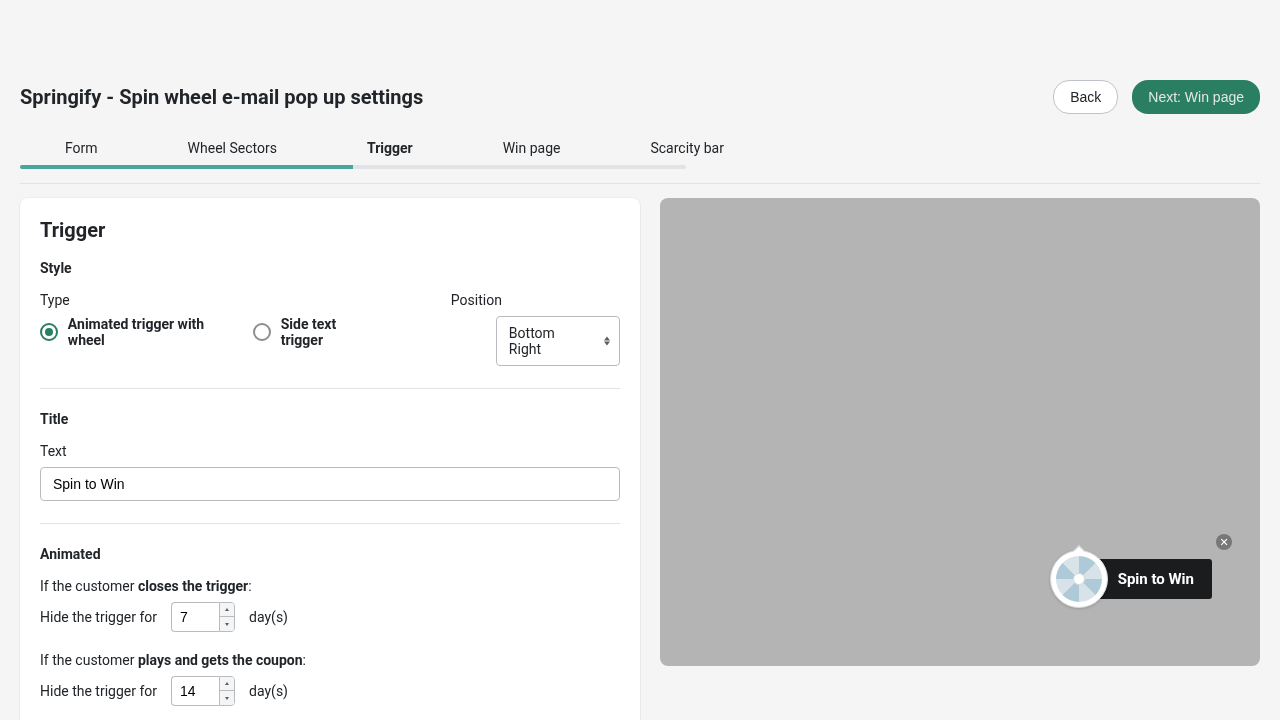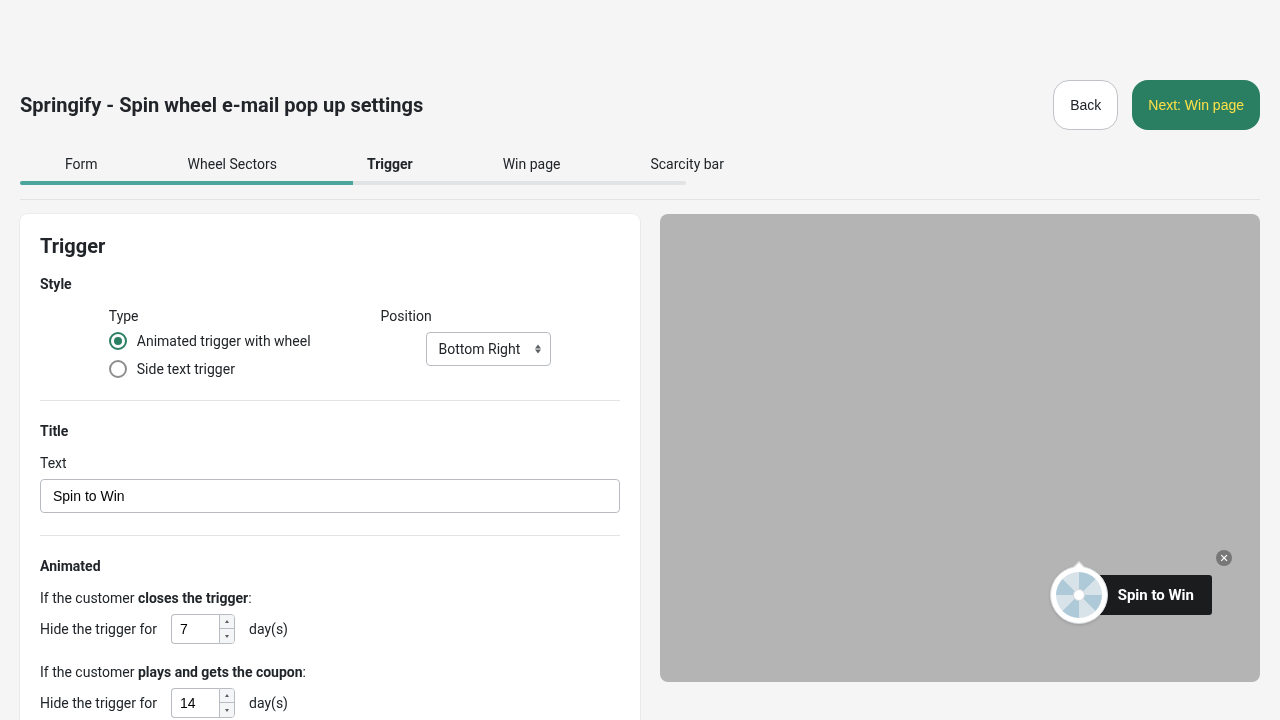--- a/index.html
+++ b/index.html
@@ -15,33 +15,33 @@
 .header-row {
   display: flex;
   justify-content: space-between;
   align-items: center;
   margin-bottom: 18px;
 }
 .page-title { font-size: 20px; font-weight: 700; text-align: center; }
 .btn-group { display: flex; gap: 14px; }
 .btn {
   border-radius: 16px;
-  padding: 16px 16px;
+  padding: 8px 16px;
   font-size: 14px;
   cursor: pointer;
   border: none;
 }
 .btn-secondary {
   background: #fff;
   border: 1px solid #bfc3c8;
   color: #212529;
 }
 .btn-primary {
   background: #2a7f62;
-  color: #fde047;
+  color: #e5e5e5;
 }
 .tabs-wrap { margin-bottom: 4px; }
 .tabs { display: flex; }
 .tab {
   padding: 8px 45px 8px 45px;
   font-size: 14px;
   color: #212529;
   cursor: pointer;
   white-space: nowrap;
 }
@@ -70,21 +70,21 @@
   background: #fff;
   border-radius: 8px;
   box-shadow: 0 0 0 1px rgba(0,0,0,0.03), 0 1px 2px rgba(0,0,0,0.07);
   padding: 20px 20px 24px 20px;
   width: 620px;
 }
 .card h2 { font-size: 20px; font-weight: 700; margin-bottom: 18px; }
 .section-label { font-size: 14px; font-weight: 700; margin-bottom: 16px; }
 .row-flex { display: flex; gap: 70px; align-items: flex-start; justify-content: center; }
 .field-label { font-size: 14px; color: #212529; margin-bottom: 8px; display: block; }
-.radio-col { display: flex; flex-direction: column; gap: 10px; }
+.radio-col { display: flex; flex-direction: row; gap: 10px; font-weight: bold; }
 .radio-item { display: flex; align-items: center; gap: 10px; font-size: 14px; cursor: pointer; }
 .radio {
   width: 18px; height: 18px; border-radius: 50%;
   border: 2px solid #8e8e8e;
   display: inline-flex; align-items: center; justify-content: center;
 }
 .radio.checked { border-color: #2a7f62; }
 .radio.checked::after {
   content: ""; width: 8px; height: 8px; border-radius: 50%; background: #2a7f62;
 }

